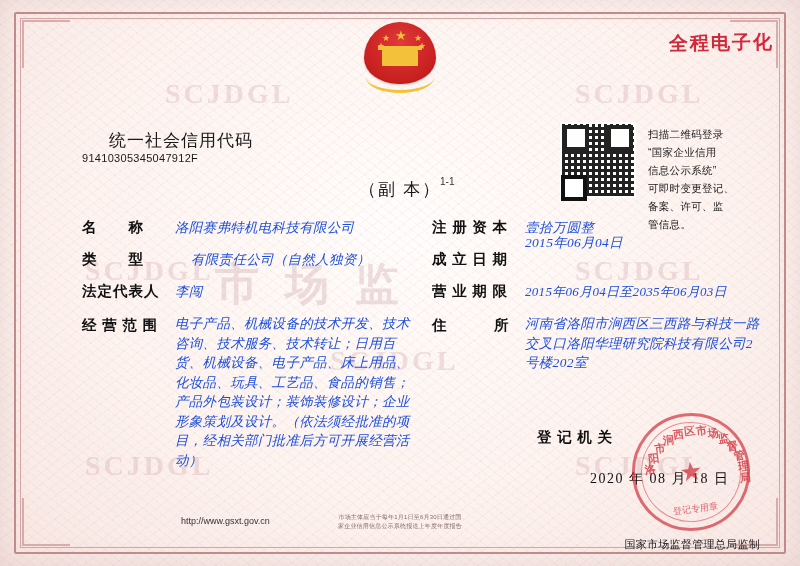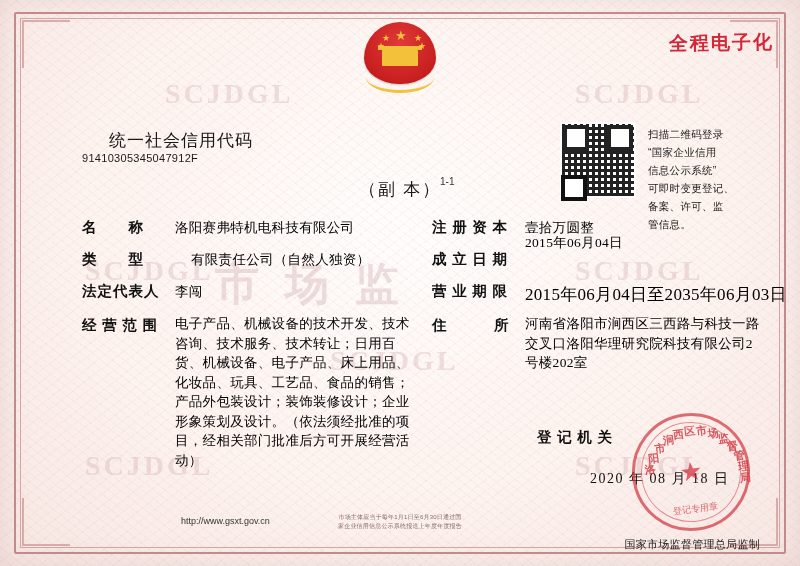--- a/index.html
+++ b/index.html
@@ -257,23 +257,24 @@
     font-size: 14.5px;
     font-weight: bold;
     color: #111;
     letter-spacing: 1px;
     white-space: nowrap;
   }
   .field-value {
     position: absolute;
     font-family: "Liberation Serif", serif;
     font-size: 13.5px;
-    color: #000000;
+    color: #1d4ed8;
     letter-spacing: .3px;
     white-space: nowrap;
+    font-style: italic;
   }
   .field-value.multi {
     white-space: normal;
     line-height: 19.5px;
   }
 
   
   .reg-auth {
     position: absolute;
     left: 537px;
@@ -455,21 +456,21 @@
   <div class="field-label" style="left:82px; top:316px;">经 营 范 围</div>
   <div class="field-value multi" style="left:175px; top:314px; width:245px;">电子产品、机械设备的技术开发、技术咨询、技术服务、技术转让；日用百货、机械设备、电子产品、床上用品、化妆品、玩具、工艺品、食品的销售；产品外包装设计；装饰装修设计；企业形象策划及设计。（依法须经批准的项目，经相关部门批准后方可开展经营活动）</div>
 
   <div class="field-label" style="left:432px; top:218px;">注 册 资 本</div>
   <div class="field-value" style="left:525px; top:219px;">壹拾万圆整</div>
 
   <div class="field-label" style="left:432px; top:250px;">成 立 日 期</div>
   <div class="field-value" style="left:525px; top:234px;">2015年06月04日</div>
 
   <div class="field-label" style="left:432px; top:282px;">营 业 期 限</div>
-  <div class="field-value" style="left:525px; top:283px; font-size:17px;">2015年06月04日至2035年06月03日</div>
+  <div class="field-value" style="left:525px; top:283px; font-size:13px;">2015年06月04日至2035年06月03日</div>
 
   <div class="field-label" style="left:432px; top:316px;">住　　　所</div>
   <div class="field-value multi" style="left:525px; top:314px; width:240px;">河南省洛阳市涧西区三西路与科技一路交叉口洛阳华理研究院科技有限公司2号楼202室</div>
 
   <div class="reg-auth">登 记 机 关</div>
   <div class="issue-date">2020 年    08 月    18 日</div>
 
   <div class="seal">
     <div class="ring"></div>
     <div class="seal-star">★</div>

